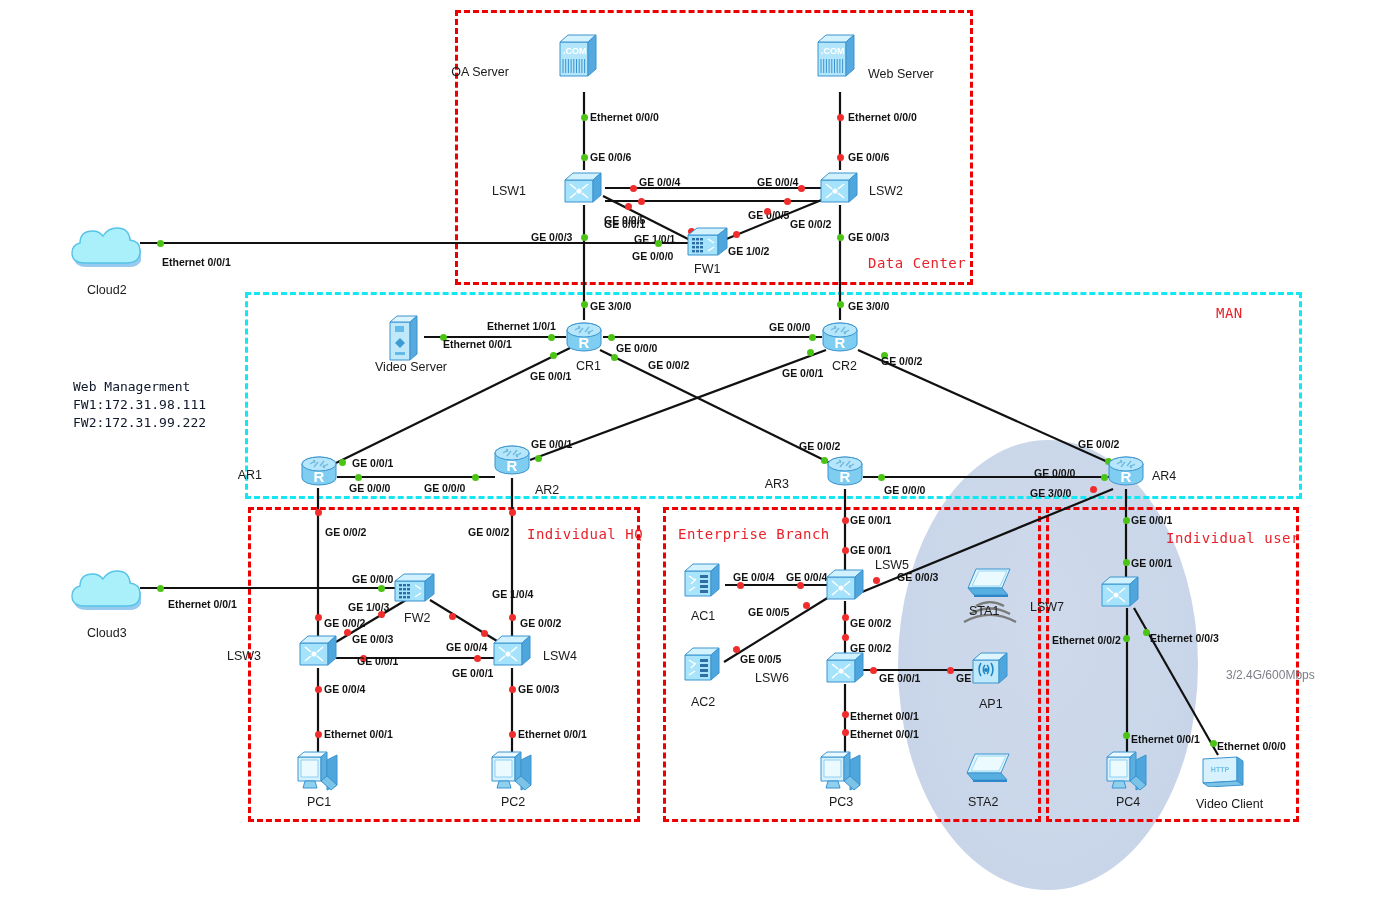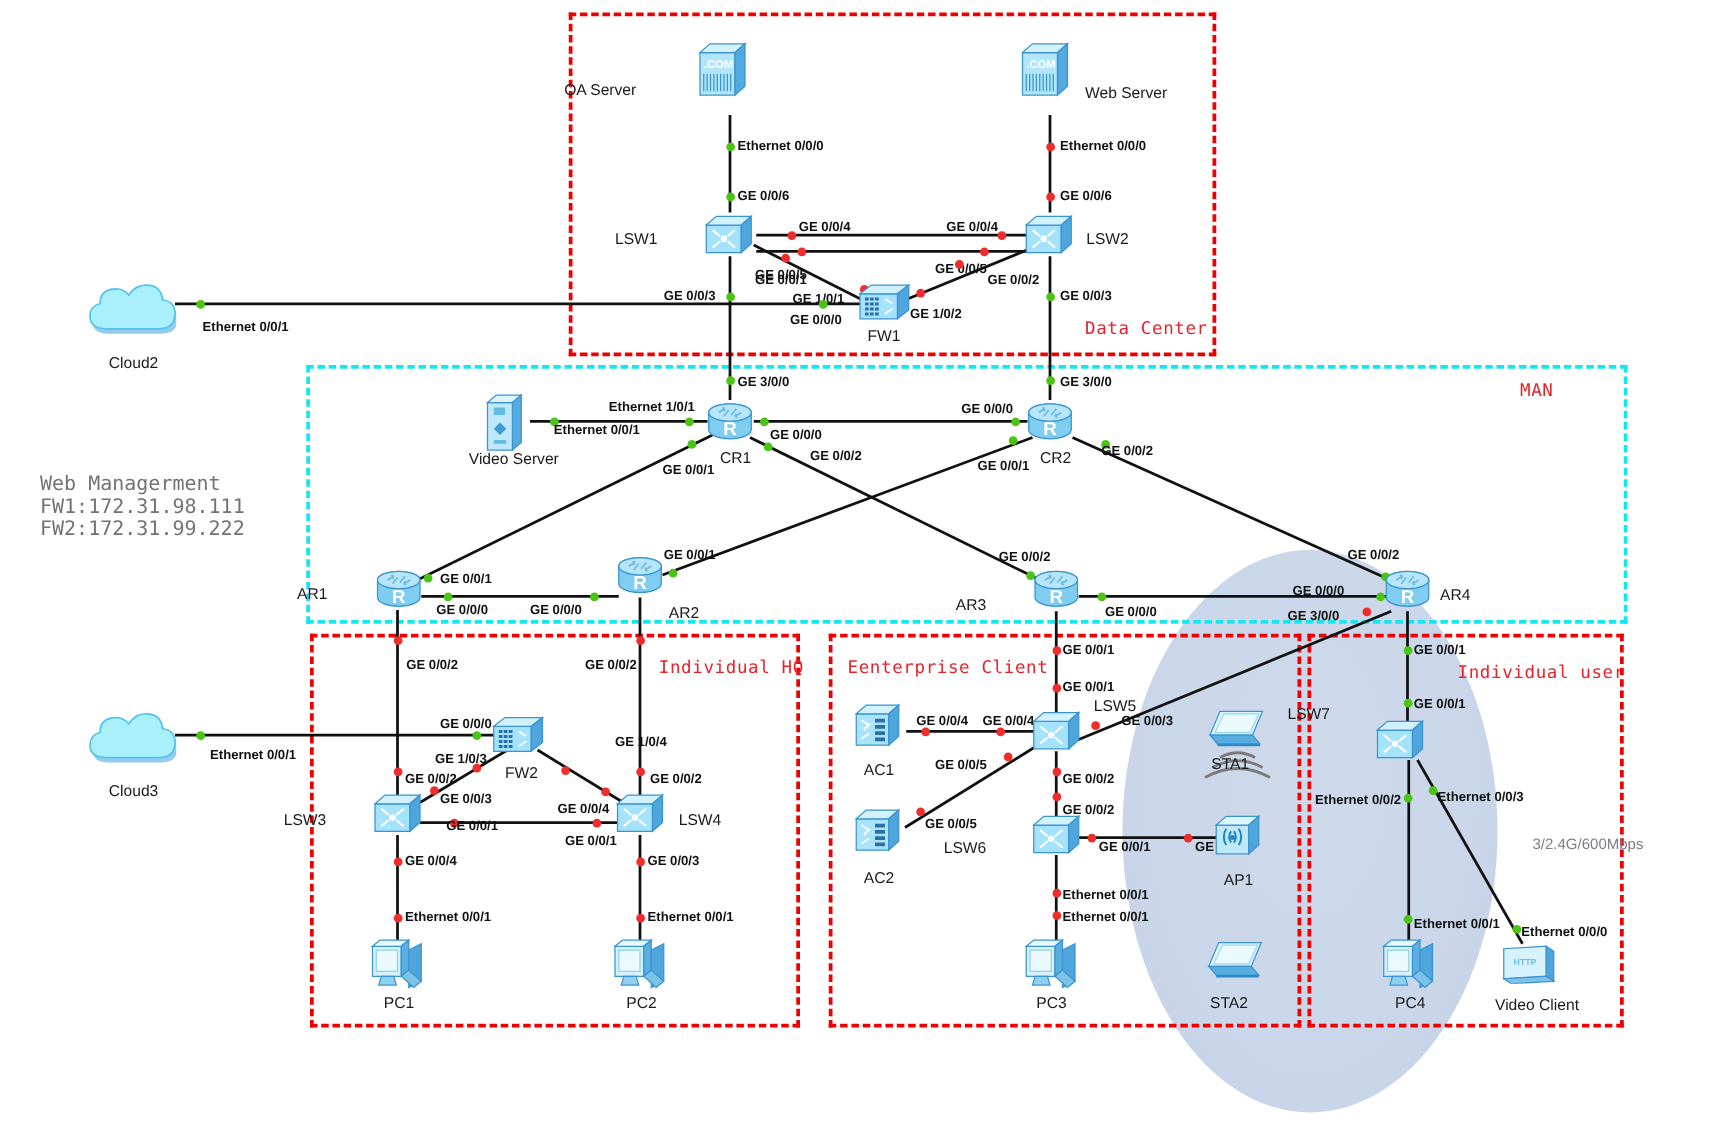--- a/index.html
+++ b/index.html
@@ -12,42 +12,42 @@
   .zone.red{border:3px dashed #ee0000;}
   .zone.cyan{border:3px dashed #13e7f2;}
   .zonelabel{position:absolute;font-family:"DejaVu Sans Mono",monospace;
              font-size:14px;color:#e8222a;white-space:nowrap;letter-spacing:0.5px;}
   .node{position:absolute;}
   .nodelabel{position:absolute;font-size:12.5px;color:#1a1a1a;white-space:nowrap;
              font-family:"Liberation Sans",sans-serif;}
   .iflabel{position:absolute;font-size:10.5px;color:#111;white-space:nowrap;
            font-family:"Liberation Sans",sans-serif;font-weight:bold;}
   .webmgmt{position:absolute;font-family:"DejaVu Sans Mono",monospace;
-           font-size:16px;color:#737373;line-height:18px;white-space:pre;}
+           font-size:13px;color:#0f172a;line-height:18px;white-space:pre;margin-left:41px;}
   .ratelabel{position:absolute;font-size:12px;color:#7d7d87;white-space:nowrap;}
   .ellipse-bg{position:absolute;border-radius:50%;
       background:radial-gradient(ellipse at 50% 40%, #ccd8ea 0%, #c7d4e8 60%, #c2d0e6 100%);
       opacity:.95;}
 </style>
 </head>
 <body>
 
 <div id="stage">
 
   <div class="ellipse-bg" id="wcloud" style="left: 898px; top: 440px; width: 300px; height: 450px;"></div>
 
   <div id="zones">
       <div class="zone red" style="left: 455px; top: 10px; width: 518px; height: 275px;"></div>
       <div class="zonelabel" style="left: 868px; top: 255px; color: rgb(232, 34, 42);">Data Center</div>
       <div class="zone cyan" style="left: 245px; top: 292px; width: 1057px; height: 207px;"></div>
       <div class="zonelabel" style="left: 1216px; top: 305px; color: rgb(232, 34, 42);">MAN</div>
       <div class="zone red" style="left: 248px; top: 507px; width: 392px; height: 315px;"></div>
       <div class="zonelabel" style="left: 527px; top: 526px; color: rgb(232, 34, 42);">Individual HQ</div>
       <div class="zone red" style="left: 663px; top: 507px; width: 378px; height: 315px;"></div>
-      <div class="zonelabel" style="left: 678px; top: 526px; color: rgb(232, 34, 42);">Eenterprise Client</div>
+      <div class="zonelabel" style="left: 678px; top: 526px; color: rgb(232, 34, 42);">Enterprise Branch</div>
       <div class="zone red" style="left: 1046px; top: 507px; width: 253px; height: 315px;"></div>
       <div class="zonelabel" style="left: 1166px; top: 530px; color: rgb(232, 34, 42);">Individual user</div>
     </div>
 
   <svg id="wires">
       <line x1="584" y1="92" x2="584" y2="170" stroke="#111111" stroke-width="2.2"></line>
       <line x1="840" y1="92" x2="840" y2="170" stroke="#111111" stroke-width="2.2"></line>
       <line x1="605" y1="188" x2="822" y2="188" stroke="#111111" stroke-width="2.2"></line>
       <line x1="605" y1="201" x2="822" y2="201" stroke="#111111" stroke-width="2.2"></line>
       <line x1="603" y1="196" x2="692" y2="241" stroke="#111111" stroke-width="2.2"></line>
@@ -643,21 +643,21 @@
             <polygon points="30,9 38,2 38,24 30,31" fill="#4fa6dd" stroke="#3b94cf"></polygon>
             <g stroke="#fff" stroke-width="1.6" fill="none">
               <path d="M7 13 l6 5"></path>
               <path d="M25 13 l-6 5"></path>
               <path d="M7 27 l6 -5"></path>
               <path d="M25 27 l-6 -5"></path>
             </g>
             <circle cx="16" cy="20" r="2.6" fill="#fff"></circle>
           </svg></div>
       </div>
-      <div class="nodelabel" style="top: 564px; left: 0px; width: 1064px; text-align: right;">LSW7</div>
+      <div class="nodelabel" style="top: 600px; left: 0px; width: 1064px; text-align: right;">LSW7</div>
       <div class="node" style="left: 1104px; top: 747px;">
         <div style="position: relative;"><svg width="46" height="46" viewBox="0 0 46 46">
             <polygon points="3,10 26,10 26,34 3,34" fill="#d7f2fe" stroke="#3b94cf"></polygon>
             <polygon points="3,10 9,5 32,5 26,10" fill="#e9f9ff" stroke="#3b94cf"></polygon>
             <polygon points="26,10 32,5 32,29 26,34" fill="#5aafe0" stroke="#3b94cf"></polygon>
             <polygon points="6,13 23,13 23,30 6,30" fill="#eafaff" stroke="#8fd0ef"></polygon>
             <polygon points="10,34 20,34 22,41 8,41" fill="#8fd0ef" stroke="#3b94cf"></polygon>
             <polygon points="32,13 42,8 42,38 32,43" fill="#4fa6dd" stroke="#3b94cf"></polygon>
             <polygon points="26,34 32,29 42,38 36,43" fill="#7cc3e8" stroke="#3b94cf"></polygon>
           </svg></div>

